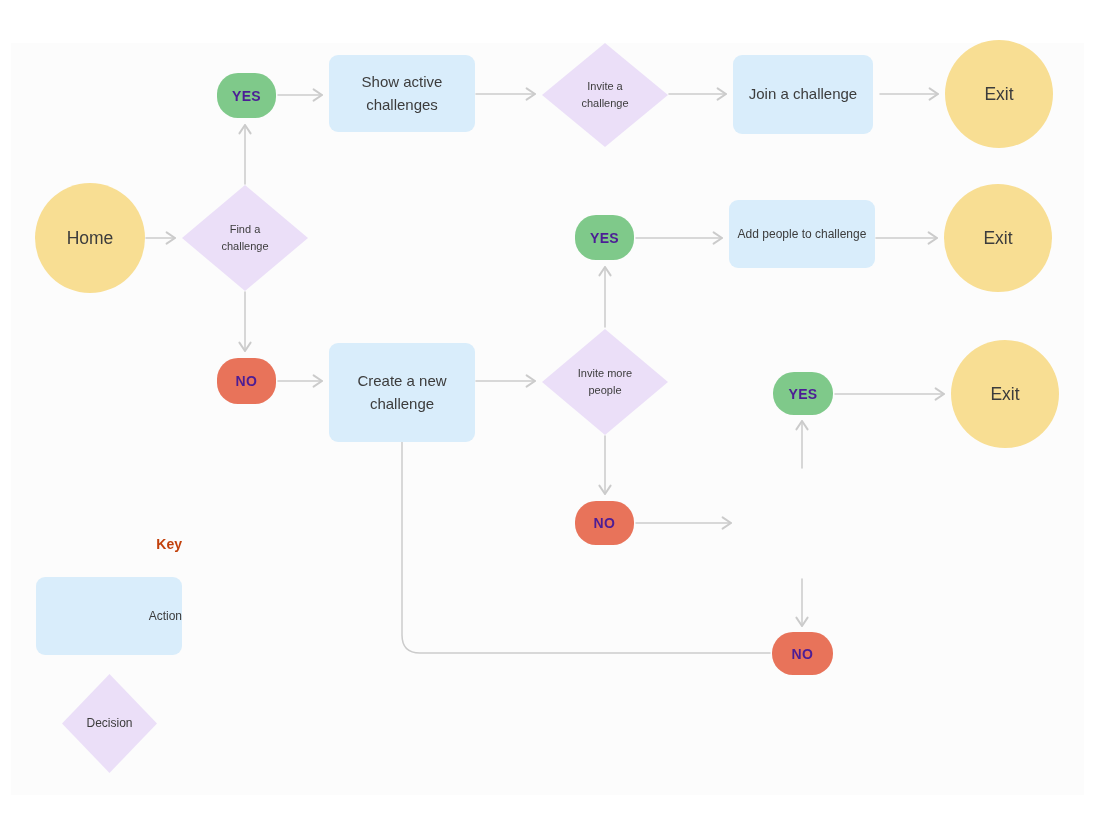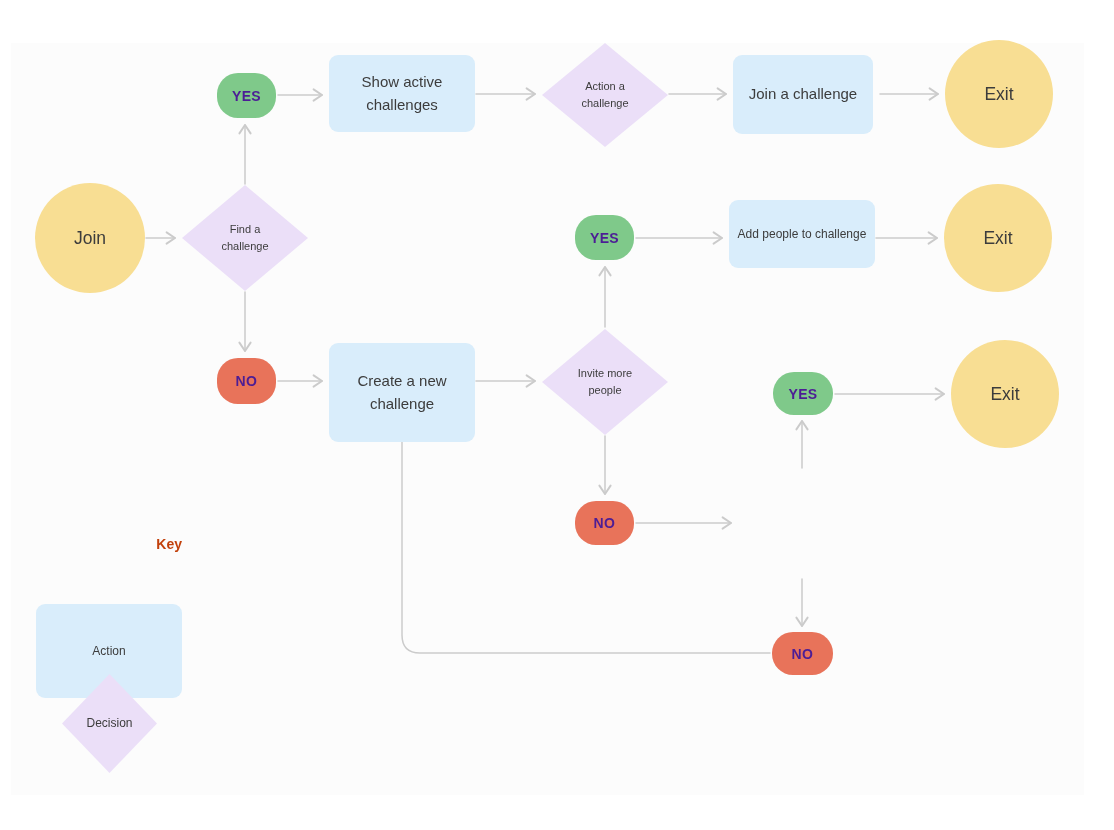--- a/index.html
+++ b/index.html
@@ -47,39 +47,39 @@
     <path class="line" d="M 876 238 H 937" marker-end="url(#arrowhead)"></path>
     <path class="line" d="M 605 436 V 494" marker-end="url(#arrowhead)"></path>
     <path class="line" d="M 636 523 H 731" marker-end="url(#arrowhead)"></path>
     <path class="line" d="M 802 468 V 421" marker-end="url(#arrowhead)"></path>
     <path class="line" d="M 835 394 H 944" marker-end="url(#arrowhead)"></path>
     <path class="line" d="M 802 579 V 626" marker-end="url(#arrowhead)"></path>
     <path class="line" d="M 770 653 L 420 653 Q 402 653 402 635 L 402 427" marker-end="url(#arrowhead)"></path>
   </svg>
 
   <div class="node terminal" style="left:35px;top:183px;width:110px;height:110px;">
-    <span class="lbl">Join</span>
+    <span class="lbl">Home</span>
   </div>
 
   <div class="node decision" style="left:182px;top:185px;width:126px;height:106px;">
     <span class="lbl">Find a
 challenge</span>
   </div>
 
   <div class="node pill yes" style="left:217px;top:73px;width:59px;height:45px;">
     <span class="lbl">YES</span>
   </div>
 
   <div class="node action" style="left:329px;top:55px;width:146px;height:77px;">
     <span class="lbl">Show active
 challenges</span>
   </div>
 
   <div class="node decision" style="left:542px;top:43px;width:126px;height:104px;">
-    <span class="lbl">Action a
+    <span class="lbl">Invite a
 challenge</span>
   </div>
 
   <div class="node action" style="left:733px;top:55px;width:140px;height:79px;">
     <span class="lbl">Join a challenge</span>
   </div>
 
   <div class="node terminal" style="left:945px;top:40px;width:108px;height:108px;">
     <span class="lbl">Exit</span>
   </div>
@@ -122,20 +122,20 @@
   <div class="node terminal" style="left:951px;top:340px;width:108px;height:108px;">
     <span class="lbl">Exit</span>
   </div>
 
   <div class="node pill no" style="left:772px;top:632px;width:61px;height:43px;">
     <span class="lbl">NO</span>
   </div>
 
   <div class="key-title">Key</div>
 
-  <div class="node action key-shape" style="left:36px;top:604px;width:146px;height:94px;">
+  <div class="node action key-shape" style="left:36px;top:577px;width:146px;height:78px;justify-content:flex-end;">
     <span class="lbl">Action</span>
   </div>
 
   <div class="node decision key-shape" style="left:62px;top:674px;width:95px;height:99px;">
     <span class="lbl">Decision</span>
   </div>
 </div>
 
 </body></html>

